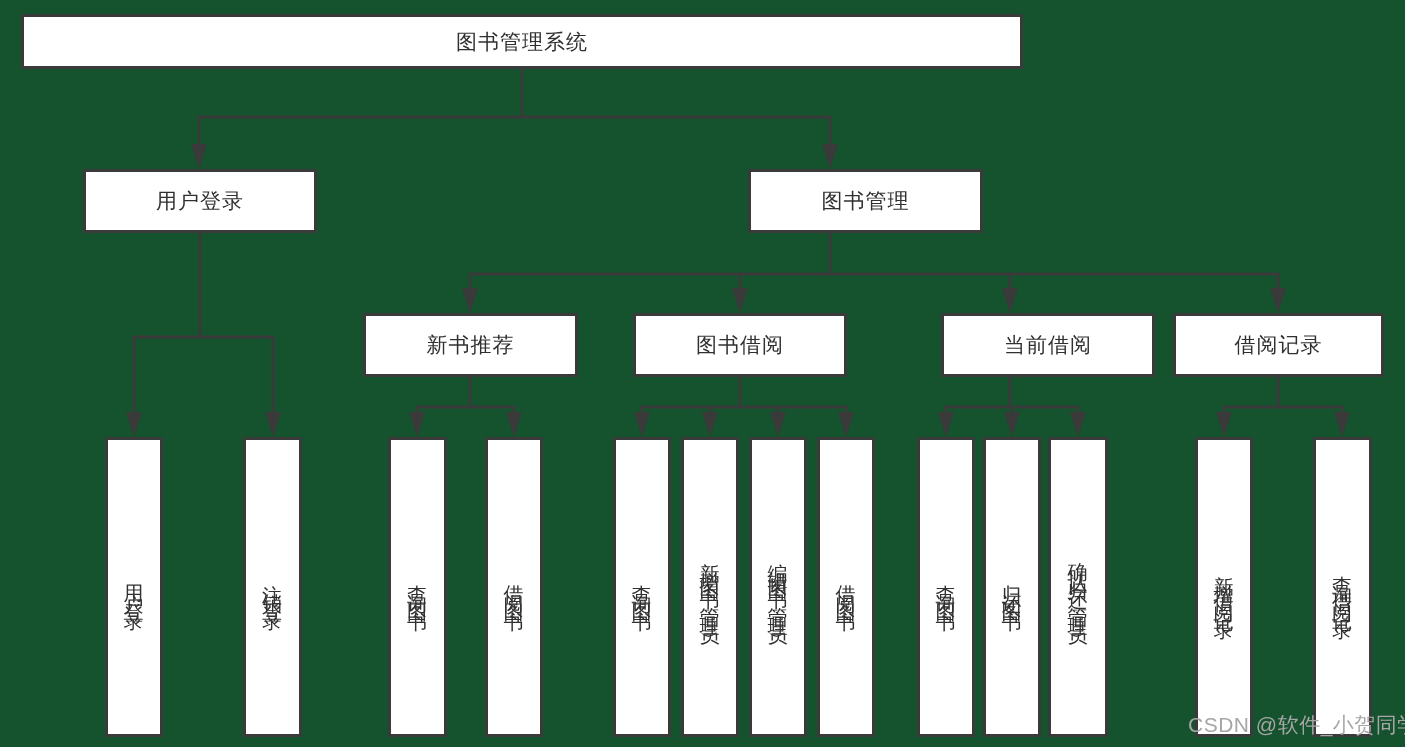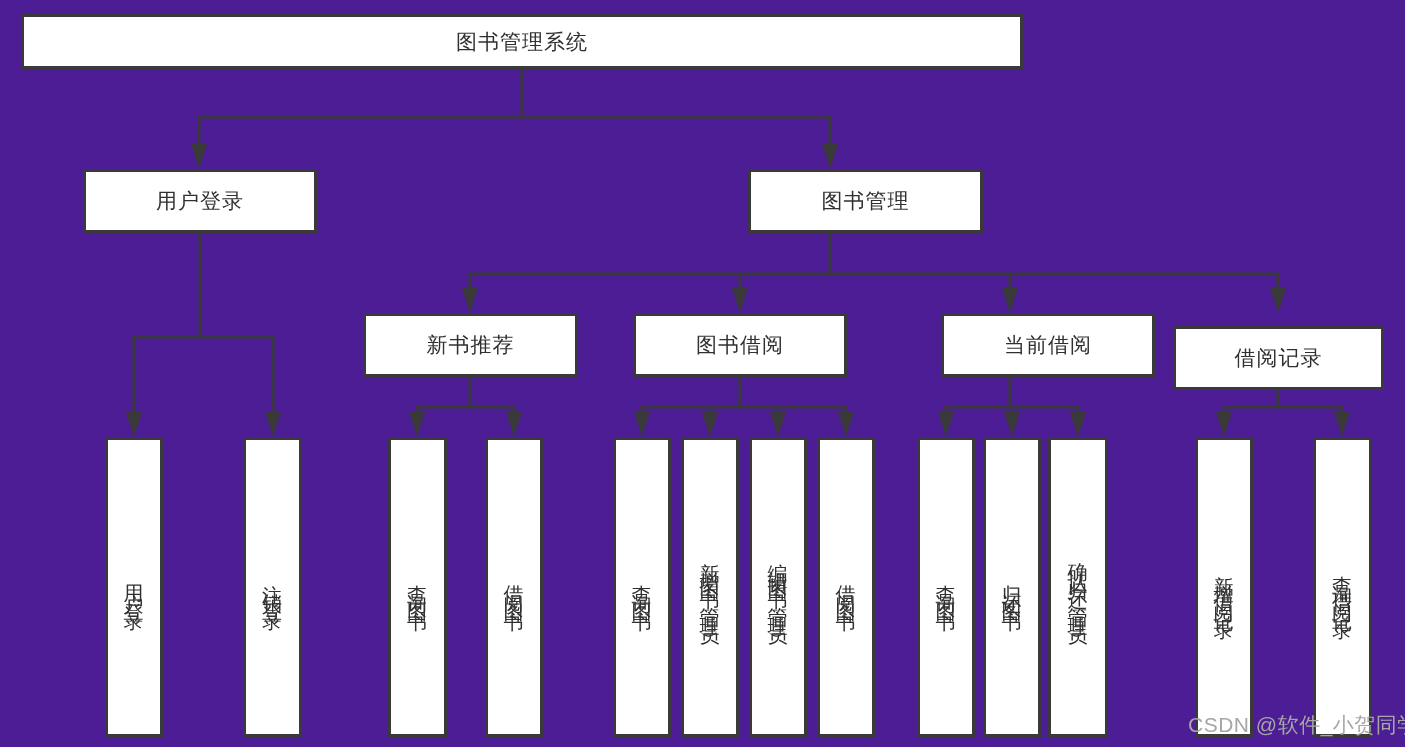--- a/index.html
+++ b/index.html
@@ -3,21 +3,21 @@
 <meta charset="utf-8">
 <style>
   :root{
     --line:#3a3a3a;
     --text:#303030;
     --wm:#a6a6a6;
   }
   *{margin:0;padding:0;box-sizing:border-box;}
   html,body{width:1405px;height:747px;background:#ffffff;overflow:hidden;
     font-family:"Liberation Sans","DejaVu Sans",sans-serif;}
-  .canvas{position:relative;width:1405px;height:747px;background:#4c1d95;}
+  .canvas{position:relative;width:1405px;height:747px;background:#14532d;}
   .connectors{position:absolute;left:0;top:0;z-index:0;}
   .connectors path{stroke:var(--line);stroke-width:3;fill:none;stroke-linecap:square;}
   .connectors polygon{fill:var(--line);stroke:none;}
   .node{position:absolute;background:#ffffff;border:3px solid var(--line);
     display:flex;align-items:center;justify-content:center;z-index:1;}
   .node .hlabel{font-size:21px;color:var(--text);letter-spacing:1px;white-space:nowrap;}
   .leaf{position:absolute;top:437px;height:300px;background:#ffffff;
     border:3px solid var(--line);display:flex;align-items:center;justify-content:center;z-index:1;}
   .leaf .vlabel{writing-mode:vertical-rl;text-orientation:mixed;font-size:20px;
     letter-spacing:9px;line-height:1;color:var(--text);white-space:nowrap;}
@@ -92,21 +92,21 @@
 
   <div class="node" style="left:363px;top:313px;width:215px;height:64px;">
     <span class="hlabel">新书推荐</span>
   </div>
   <div class="node" style="left:633px;top:313px;width:214px;height:64px;">
     <span class="hlabel">图书借阅</span>
   </div>
   <div class="node" style="left:902px;top:313px;width:214px;height:64px;margin-left:39px;">
     <span class="hlabel">当前借阅</span>
   </div>
-  <div class="node" style="left:1173px;top:313px;width:211px;height:64px;margin-top:13px;">
+  <div class="node" style="left:1173px;top:313px;width:211px;height:64px;">
     <span class="hlabel">借阅记录</span>
   </div>
 
   <div class="leaf" style="left:105px;width:58px;">
     <span class="vlabel">用户登录</span>
   </div>
   <div class="leaf" style="left:243px;width:59px;">
     <span class="vlabel">注销登录</span>
   </div>
 

